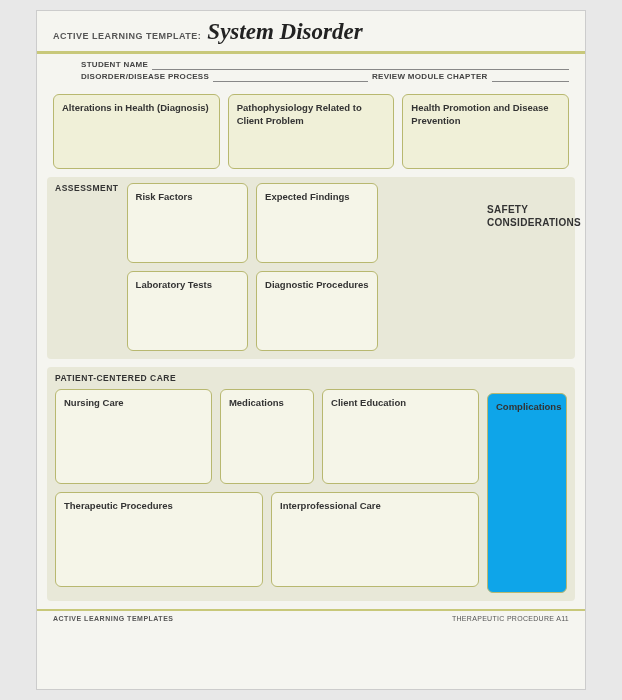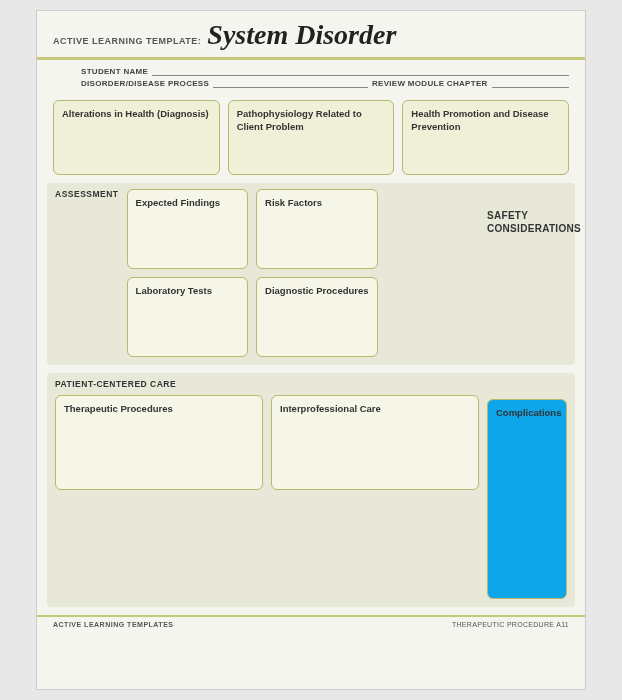--- a/index.html
+++ b/index.html
@@ -30,37 +30,37 @@
       gap: 6px;
     }
     .header-label {
       font-size: 9px;
       font-weight: bold;
       color: #555;
       letter-spacing: 0.5px;
       text-transform: uppercase;
     }
     .header-title {
-      font-size: 28px;
+      font-size: 23px;
       font-style: italic;
       font-weight: bold;
       color: #222;
       font-family: Georgia, serif;
       text-align: center;
     }
     
     .info-row {
       padding: 6px 16px 4px 16px;
       display: flex;
       flex-direction: column;
       gap: 2px;
     }
     .info-line {
       display: flex;
-      align-items: center;
+      align-items: flex-start;
       gap: 4px;
       font-size: 8px;
       color: #444;
       font-weight: bold;
       letter-spacing: 0.3px;
       text-transform: uppercase;
       padding-left: 28px;
     }
     .info-line-underline {
       border-bottom: 1px solid #888;
@@ -257,24 +257,24 @@
       <span class="box-label">Health Promotion and Disease Prevention</span>
     </div>
   </div>
 
   <div class="section">
     <div class="assessment-main">
       <div class="assessment-left">
         <div class="section-header">ASSESSMENT</div>
         <div class="assessment-grid">
           <div class="content-box">
-            <span class="box-label">Expected Findings</span>
+            <span class="box-label">Risk Factors</span>
           </div>
           <div class="content-box">
-            <span class="box-label">Risk Factors</span>
+            <span class="box-label">Expected Findings</span>
           </div>
           <div class="content-box">
             <span class="box-label">Laboratory Tests</span>
           </div>
           <div class="content-box">
             <span class="box-label">Diagnostic Procedures</span>
           </div>
         </div>
       </div>
       <div class="assessment-right-safety">
@@ -282,20 +282,31 @@
         <div class="safety-box">
           <div class="safety-label">SAFETY<br>CONSIDERATIONS</div>
         </div>
       </div>
     </div>
   </div>
 
   <div class="pcc-section">
     <div class="pcc-main">
       <div class="section-header">PATIENT-CENTERED CARE</div>
+      <div class="pcc-grid-top">
+        <div class="pcc-box pcc-box-tall">
+          <span class="box-label">Nursing Care</span>
+        </div>
+        <div class="pcc-box pcc-box-tall">
+          <span class="box-label">Medications</span>
+        </div>
+        <div class="pcc-box pcc-box-tall">
+          <span class="box-label">Client Education</span>
+        </div>
+      </div>
       <div class="pcc-grid-bottom">
         <div class="pcc-box pcc-box-tall">
           <span class="box-label">Therapeutic Procedures</span>
         </div>
         <div class="pcc-box pcc-box-tall">
           <span class="box-label">Interprofessional Care</span>
         </div>
       </div>
     </div>
     <div class="pcc-right">

